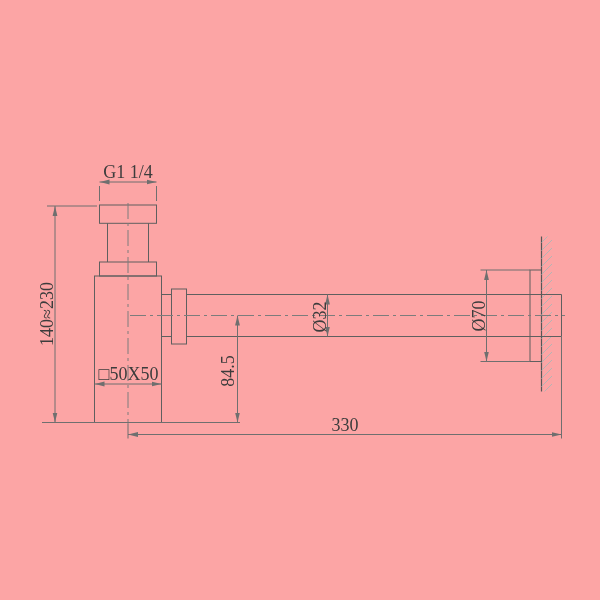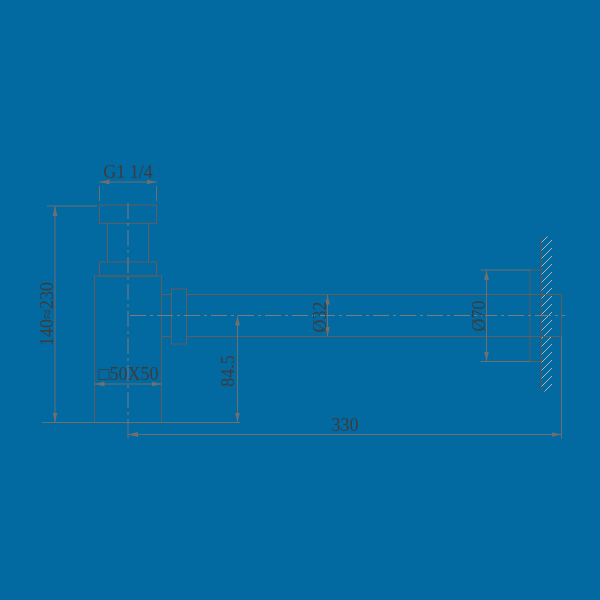--- a/index.html
+++ b/index.html
@@ -1,20 +1,20 @@
 <!DOCTYPE html>
 <html><head>
 <meta charset="utf-8">
 <style>
   html, body { margin: 0; padding: 0; background: #ffffff; }
   .canvas {
     position: relative;
     width: 600px;
     height: 600px;
-    background: #0369a1;
+    background: #fca5a5;
     overflow: hidden;
   }
   svg { display: block; }
   .obj  { stroke: #5f5f5f; fill: none; stroke-width: 1; }
   .objd { stroke: #565656; fill: none; stroke-width: 1.2; }
   .dim  { stroke: #6f6f6f; fill: none; stroke-width: 1; }
   .cl   { stroke: #7c7c7c; fill: none; stroke-width: 1; stroke-dasharray: 16 4 3 4; }
   text {
     font-family: "Liberation Serif", "DejaVu Serif", serif;
     font-size: 18px;

